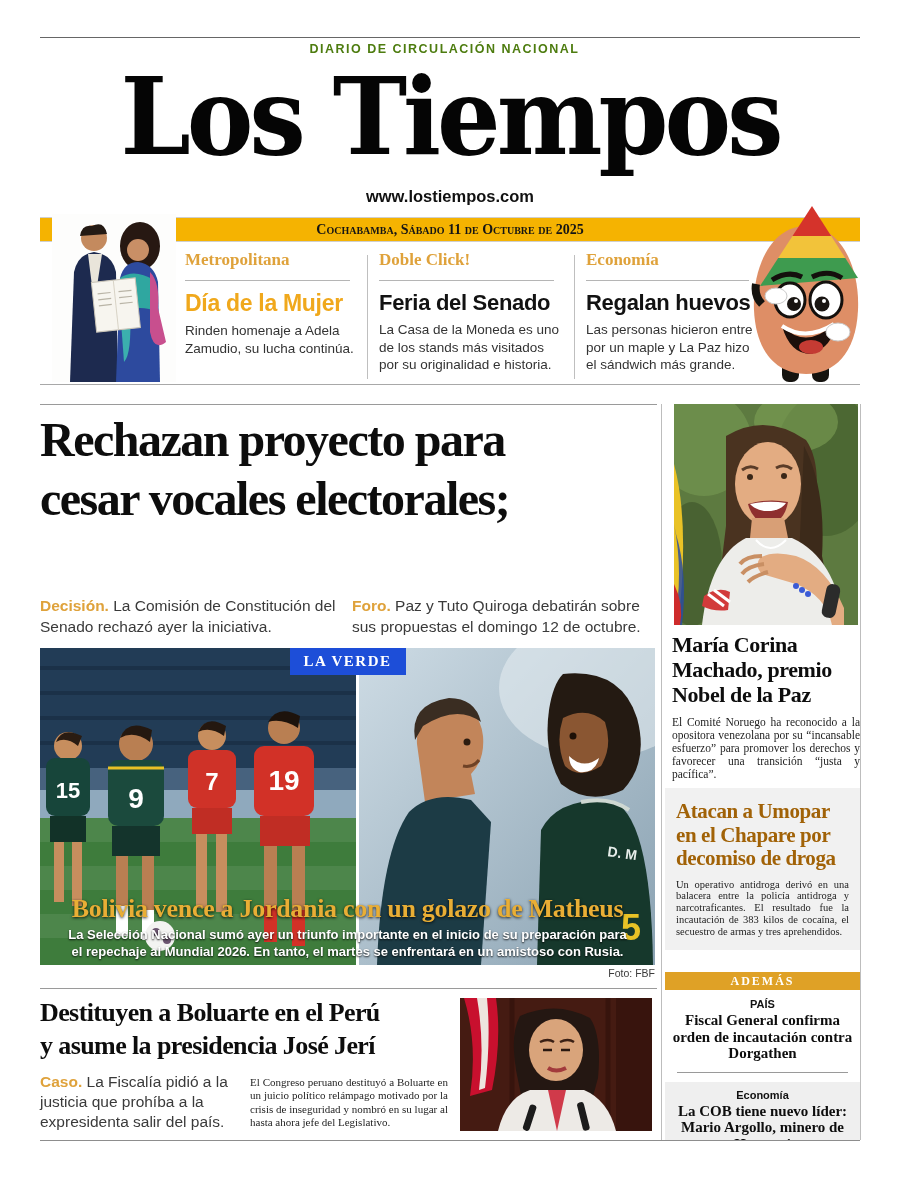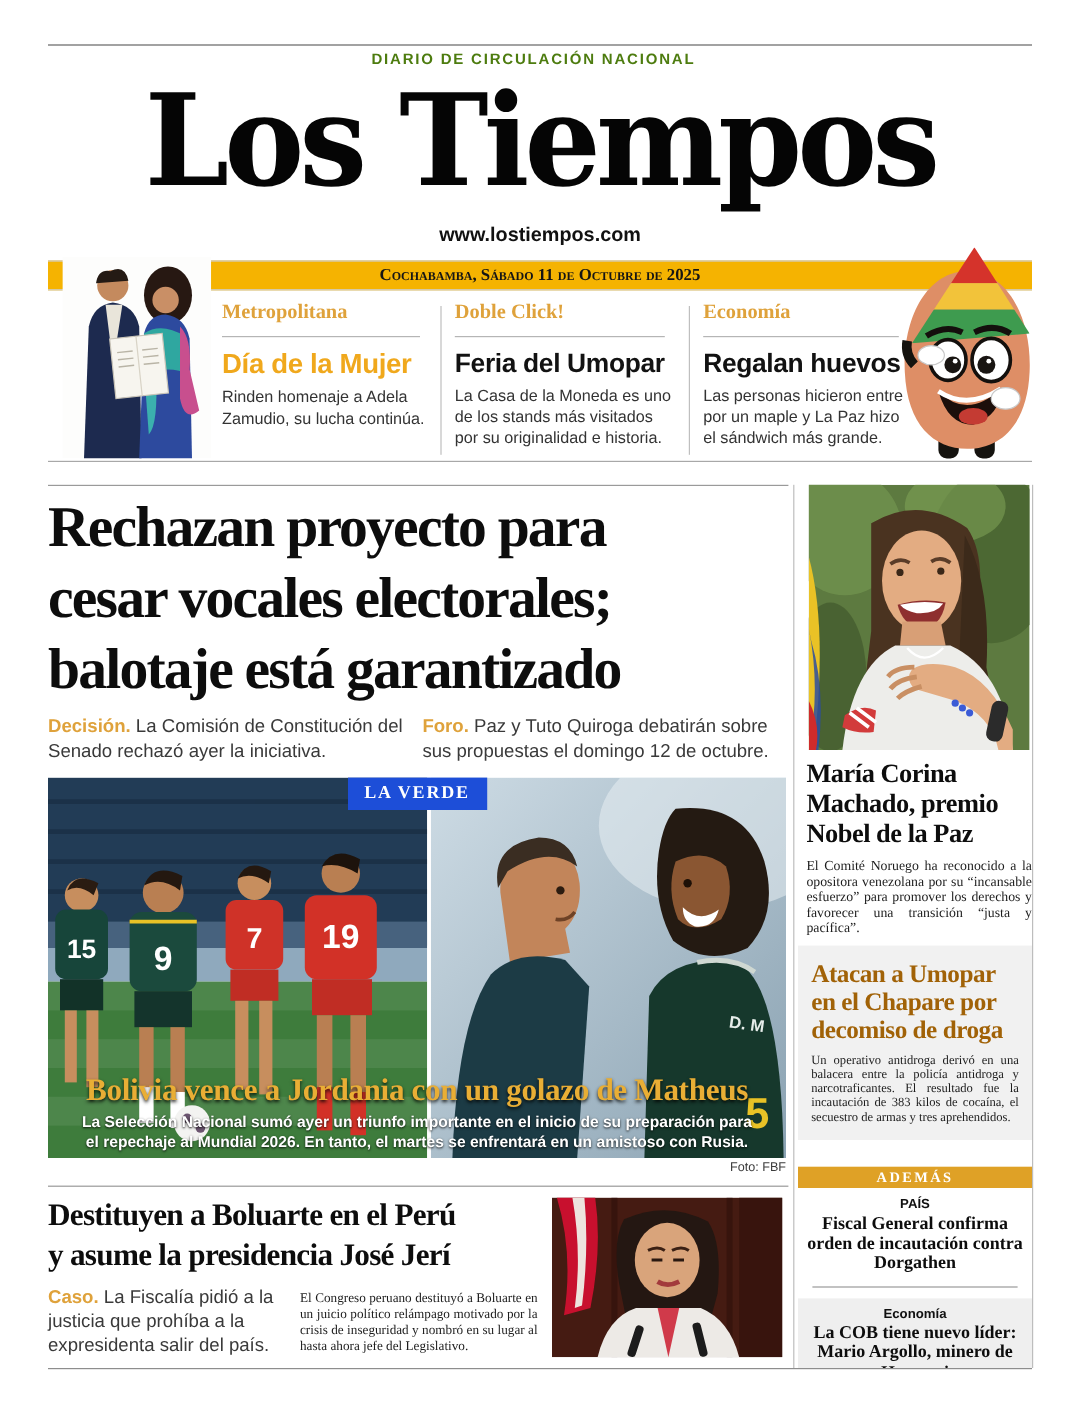--- a/index.html
+++ b/index.html
@@ -134,21 +134,21 @@
   <div class="abs teaser-col" style="left:185px; width:172px;">
     <div class="t-label">Metropolitana</div>
     <div class="t-div"></div>
     <div class="t-title gold">Día de la Mujer</div>
     <div class="t-text">Rinden homenaje a Adela Zamudio, su lucha continúa.</div>
   </div>
   <div class="abs vdiv" style="left:367px; top:255px; height:124px;"></div>
   <div class="abs teaser-col" style="left:379px; width:182px;">
     <div class="t-label">Doble Click!</div>
     <div class="t-div"></div>
-    <div class="t-title">Feria del Umopar</div>
+    <div class="t-title">Feria del Senado</div>
     <div class="t-text">La Casa de la Moneda es uno de los stands más visitados por su originalidad e historia.</div>
   </div>
   <div class="abs vdiv" style="left:574px; top:255px; height:124px;"></div>
   <div class="abs teaser-col" style="left:586px; width:170px;">
     <div class="t-label">Economía</div>
     <div class="t-div"></div>
     <div class="t-title">Regalan huevos</div>
     <div class="t-text">Las personas hicieron entre por un maple y La Paz hizo el sándwich más grande.</div>
   </div>
 
@@ -181,21 +181,20 @@
     <ellipse cx="28" cy="90" rx="11" ry="8" fill="#fff" stroke="#c9c9c9"></ellipse>
     <ellipse cx="90" cy="126" rx="12" ry="9" fill="#fff" stroke="#c9c9c9"></ellipse>
   </svg>
 
   <div class="abs strip-rule"></div>
 
   <div class="abs lead-rule"></div>
   <div class="abs lead-headline">
     <div>Rechazan proyecto para</div>
     <div>cesar vocales electorales;</div>
-    <div>balotaje está garantizado</div>
   </div>
   <div class="abs deck deck-a">
     <span class="kicker">Decisión.</span><span> La Comisión de Constitución del Senado rechazó ayer la iniciativa.</span>
   </div>
   <div class="abs deck deck-b">
     <span class="kicker">Foro.</span><span> Paz y Tuto Quiroga debatirán sobre sus propuestas el domingo 12 de octubre.</span>
   </div>
 
   <div class="abs sports-fig">
     <svg class="sports-img" style="left:0; width:316px;" viewBox="0 0 316 317" preserveAspectRatio="none">

